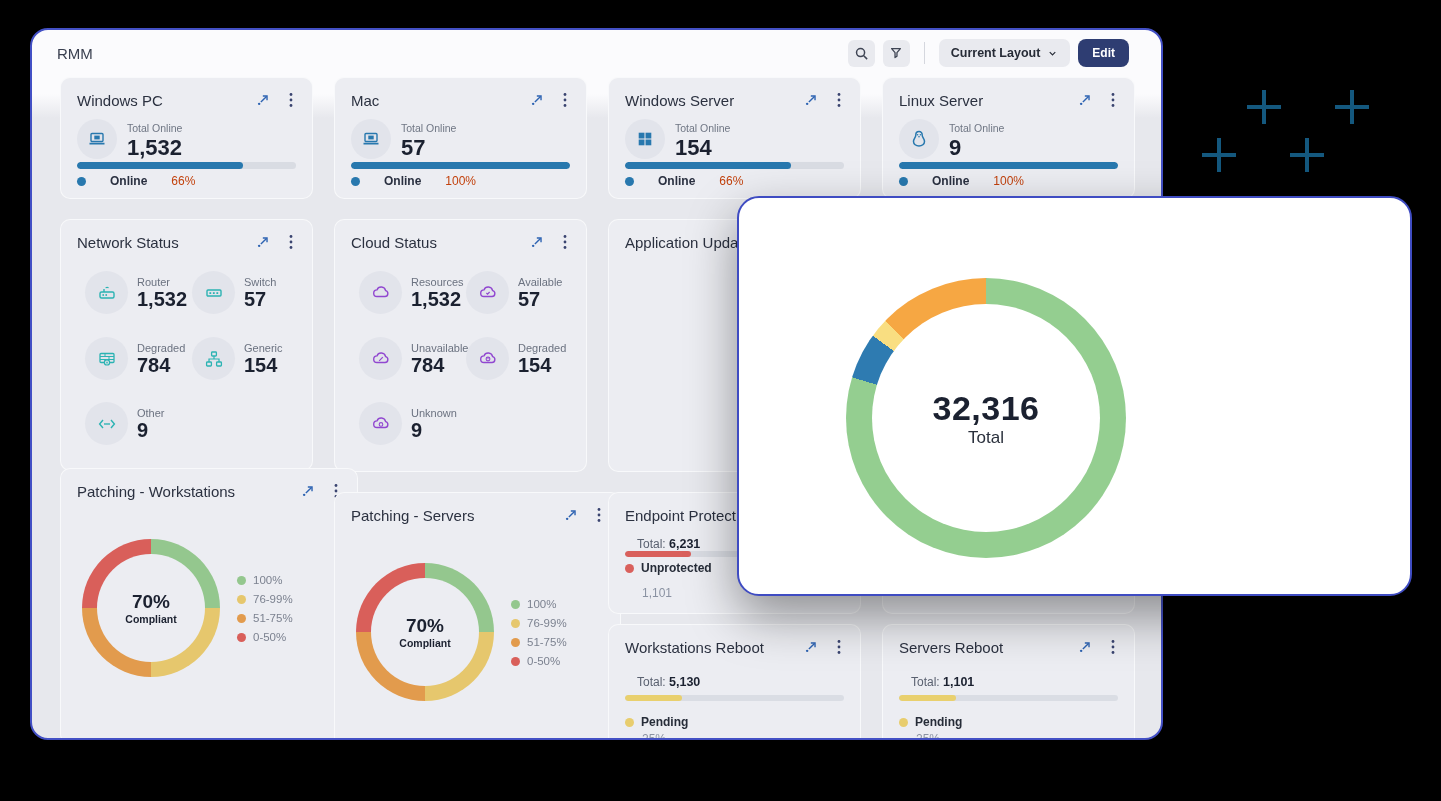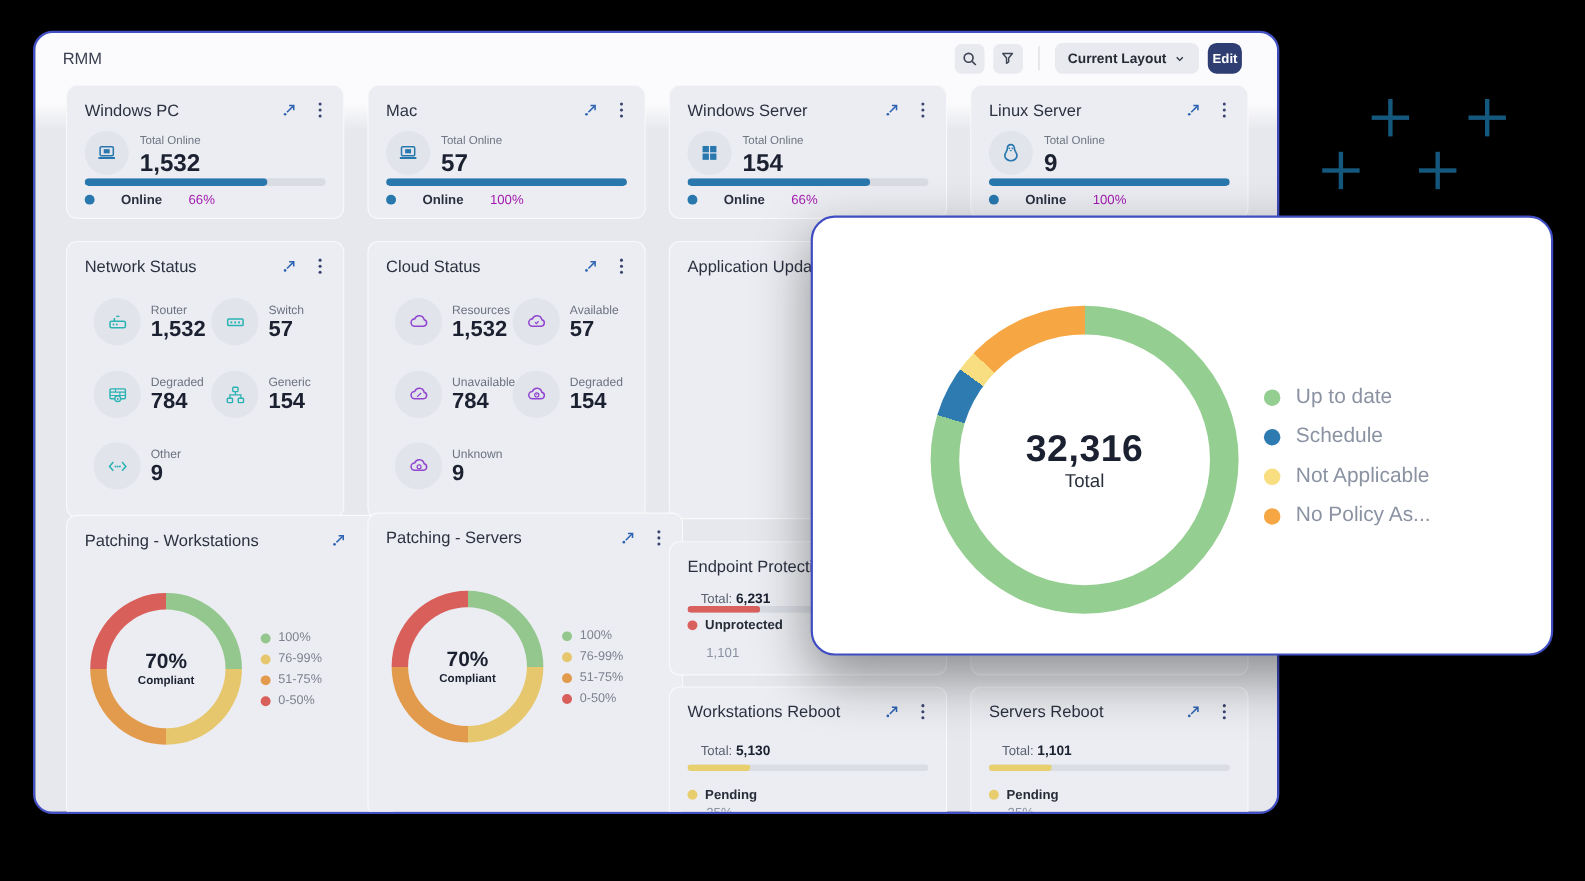--- a/index.html
+++ b/index.html
@@ -27,21 +27,21 @@
     width:27px; height:27px; background:#e9eaef; border:none; border-radius:6px;
     display:flex; align-items:center; justify-content:center; cursor:pointer;
   }
   .v-divider { width:1px; height:22px; background:#d5d7de; margin:0 6px; }
   .dropdown-btn {
     height:28px; background:#e9eaef; border:none; border-radius:7px;
     display:flex; align-items:center; gap:7px; padding:0 12px; cursor:pointer;
     font-family:inherit; font-size:12.5px; font-weight:700; color:#262b36;
   }
   .edit-btn {
-    height:28px; border:none; border-radius:8px; padding:0 4px; cursor:pointer;
+    height:28px; border:none; border-radius:8px; padding:0 14px; cursor:pointer;
     font-family:inherit; font-size:12px; font-weight:700; color:#fff;
   }
   
   .card {
     position:absolute; background:#ecedf2; border-radius:10px;
     border:1px solid rgba(255,255,255,.65); padding:14px 16px;
   }
   .card-title { font-size:15px; font-weight:500; color:#2b3140; }
   .card-actions { position:absolute; top:13px; right:12px; display:flex; align-items:center; gap:10px; }
   .act { background:none; border:none; cursor:pointer; width:18px; height:18px; display:flex; align-items:center; justify-content:center; }
@@ -52,21 +52,21 @@
   }
   .metric-row { display:flex; align-items:center; gap:10px; margin-top:8px; }
   .m-label { font-size:10.5px; color:#6f7684; }
   .m-value { font-size:22px; font-weight:700; color:#1b2130; line-height:1.05; }
   .bar-track { position:absolute; left:16px; right:16px; top:84px; height:7px; border-radius:4px; background:#d9dce3; overflow:hidden; }
   .bar-fill { height:100%; border-radius:4px; }
   .mini-track { position:absolute; left:16px; right:16px; height:6px; border-radius:4px; background:#dadde4; overflow:hidden; }
   .card-footer { position:absolute; left:16px; top:96px; display:flex; align-items:center; gap:24px; font-size:12px; }
   .dot { width:9px; height:9px; border-radius:50%; display:inline-block; flex:0 0 auto; }
   .f-label { font-weight:700; color:#2a3040; }
-  .f-pct { color:#a21caf; }
+  .f-pct { color:#c2410c; }
   
   .nitem { position:absolute; display:flex; align-items:center; gap:9px; }
   .nitem .icircle { width:43px; height:43px; }
   .n-label { font-size:11px; color:#6b7280; display:block; }
   .n-value { font-size:20px; font-weight:700; color:#1b2130; display:block; line-height:1.1; }
   
   .donut { position:absolute; border-radius:50%; }
   .donut::after { content:''; position:absolute; border-radius:50%; background:var(--hole,#fff); inset:var(--ring,20px); }
   .donut-center { position:absolute; inset:0; display:flex; flex-direction:column; align-items:center; justify-content:center; z-index:2; text-align:left; }
   .pc-val { font-size:19px; font-weight:700; color:#1b2130; }
@@ -496,21 +496,21 @@
           <span class="dot" style="background: rgb(226, 155, 77);"></span>
           <span>51-75%</span>
         </span>
       <span class="lrow">
           <span class="dot" style="background: rgb(217, 95, 90);"></span>
           <span>0-50%</span>
         </span>
     </div>
   </div>
 
-  <div class="card" style="left:302px;top:436px;width:287px;height:276px">
+  <div class="card" style="left:302px;top:462px;width:287px;height:276px">
     <span class="card-title">Patching - Servers</span>
     <div class="card-actions">
       <button class="act">
           <svg width="14" height="14" viewBox="0 0 16 16">
             <circle cx="3.6" cy="12.4" r="1.4" fill="#2d63b2"></circle>
             <path d="M5.6 10.4L12 4" stroke="#2d63b2" stroke-width="1.6"></path>
             <path d="M7.8 3.4h4.8v4.8" fill="none" stroke="#2d63b2" stroke-width="1.6"></path>
           </svg>
         </button>
       <button class="act">
@@ -622,36 +622,18 @@
 
 </div>
 
 <div class="overlay">
   <div class="donut" style="left: 107px; top: 80px; width: 280px; height: 280px; --hole: #ffffff; --ring: 26px; background: conic-gradient(rgb(148, 206, 144) 0%, rgb(148, 206, 144) 79.7%, rgb(46, 123, 177) 79.7%, rgb(46, 123, 177) 85%, rgb(249, 222, 129) 85%, rgb(249, 222, 129) 87.2%, rgb(246, 167, 67) 87.2%, rgb(246, 167, 67) 100%);">
     <div class="donut-center">
       <span class="ov-num">32,316</span>
       <span class="ov-lab">Total</span>
     </div>
   </div>
-  <div class="legend-lg">
-    <span class="lrow">
-        <span class="dot" style="background: rgb(148, 206, 144);"></span>
-        <span>Up to date</span>
-      </span>
-    <span class="lrow">
-        <span class="dot" style="background: rgb(46, 123, 177);"></span>
-        <span>Schedule</span>
-      </span>
-    <span class="lrow">
-        <span class="dot" style="background: rgb(249, 222, 129);"></span>
-        <span>Not Applicable</span>
-      </span>
-    <span class="lrow">
-        <span class="dot" style="background: rgb(246, 167, 67);"></span>
-        <span>No Policy As...</span>
-      </span>
-  </div>
 </div>
 
 <div class="plus" style="left:1247px;top:90px"></div>
 <div class="plus" style="left:1335px;top:90px"></div>
 <div class="plus" style="left:1202px;top:138px"></div>
 <div class="plus" style="left:1290px;top:138px"></div>
 
 </body></html>

